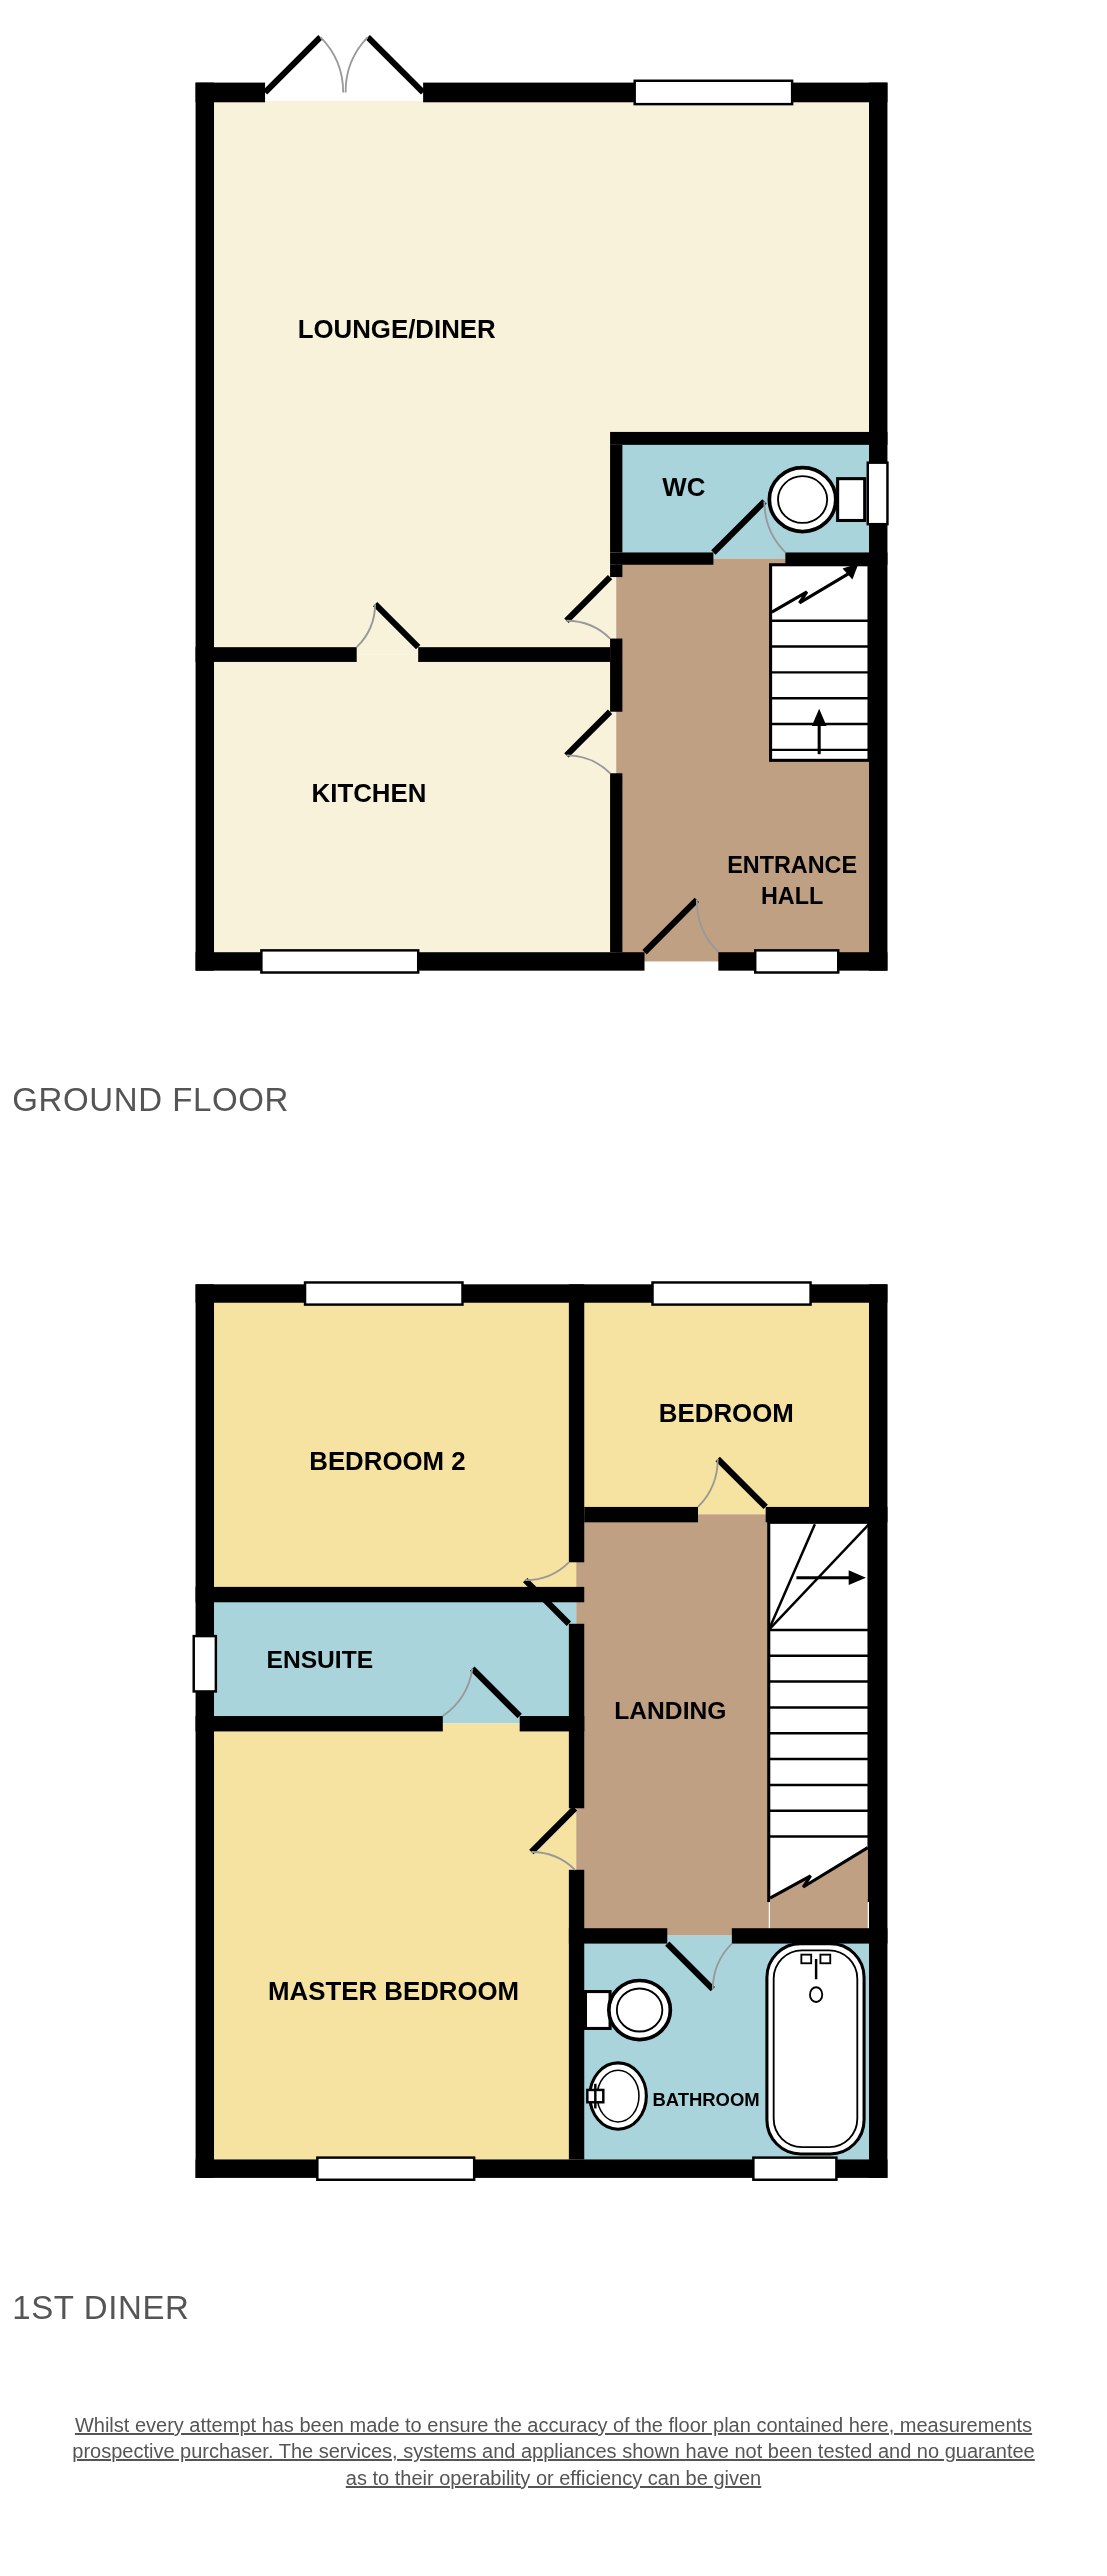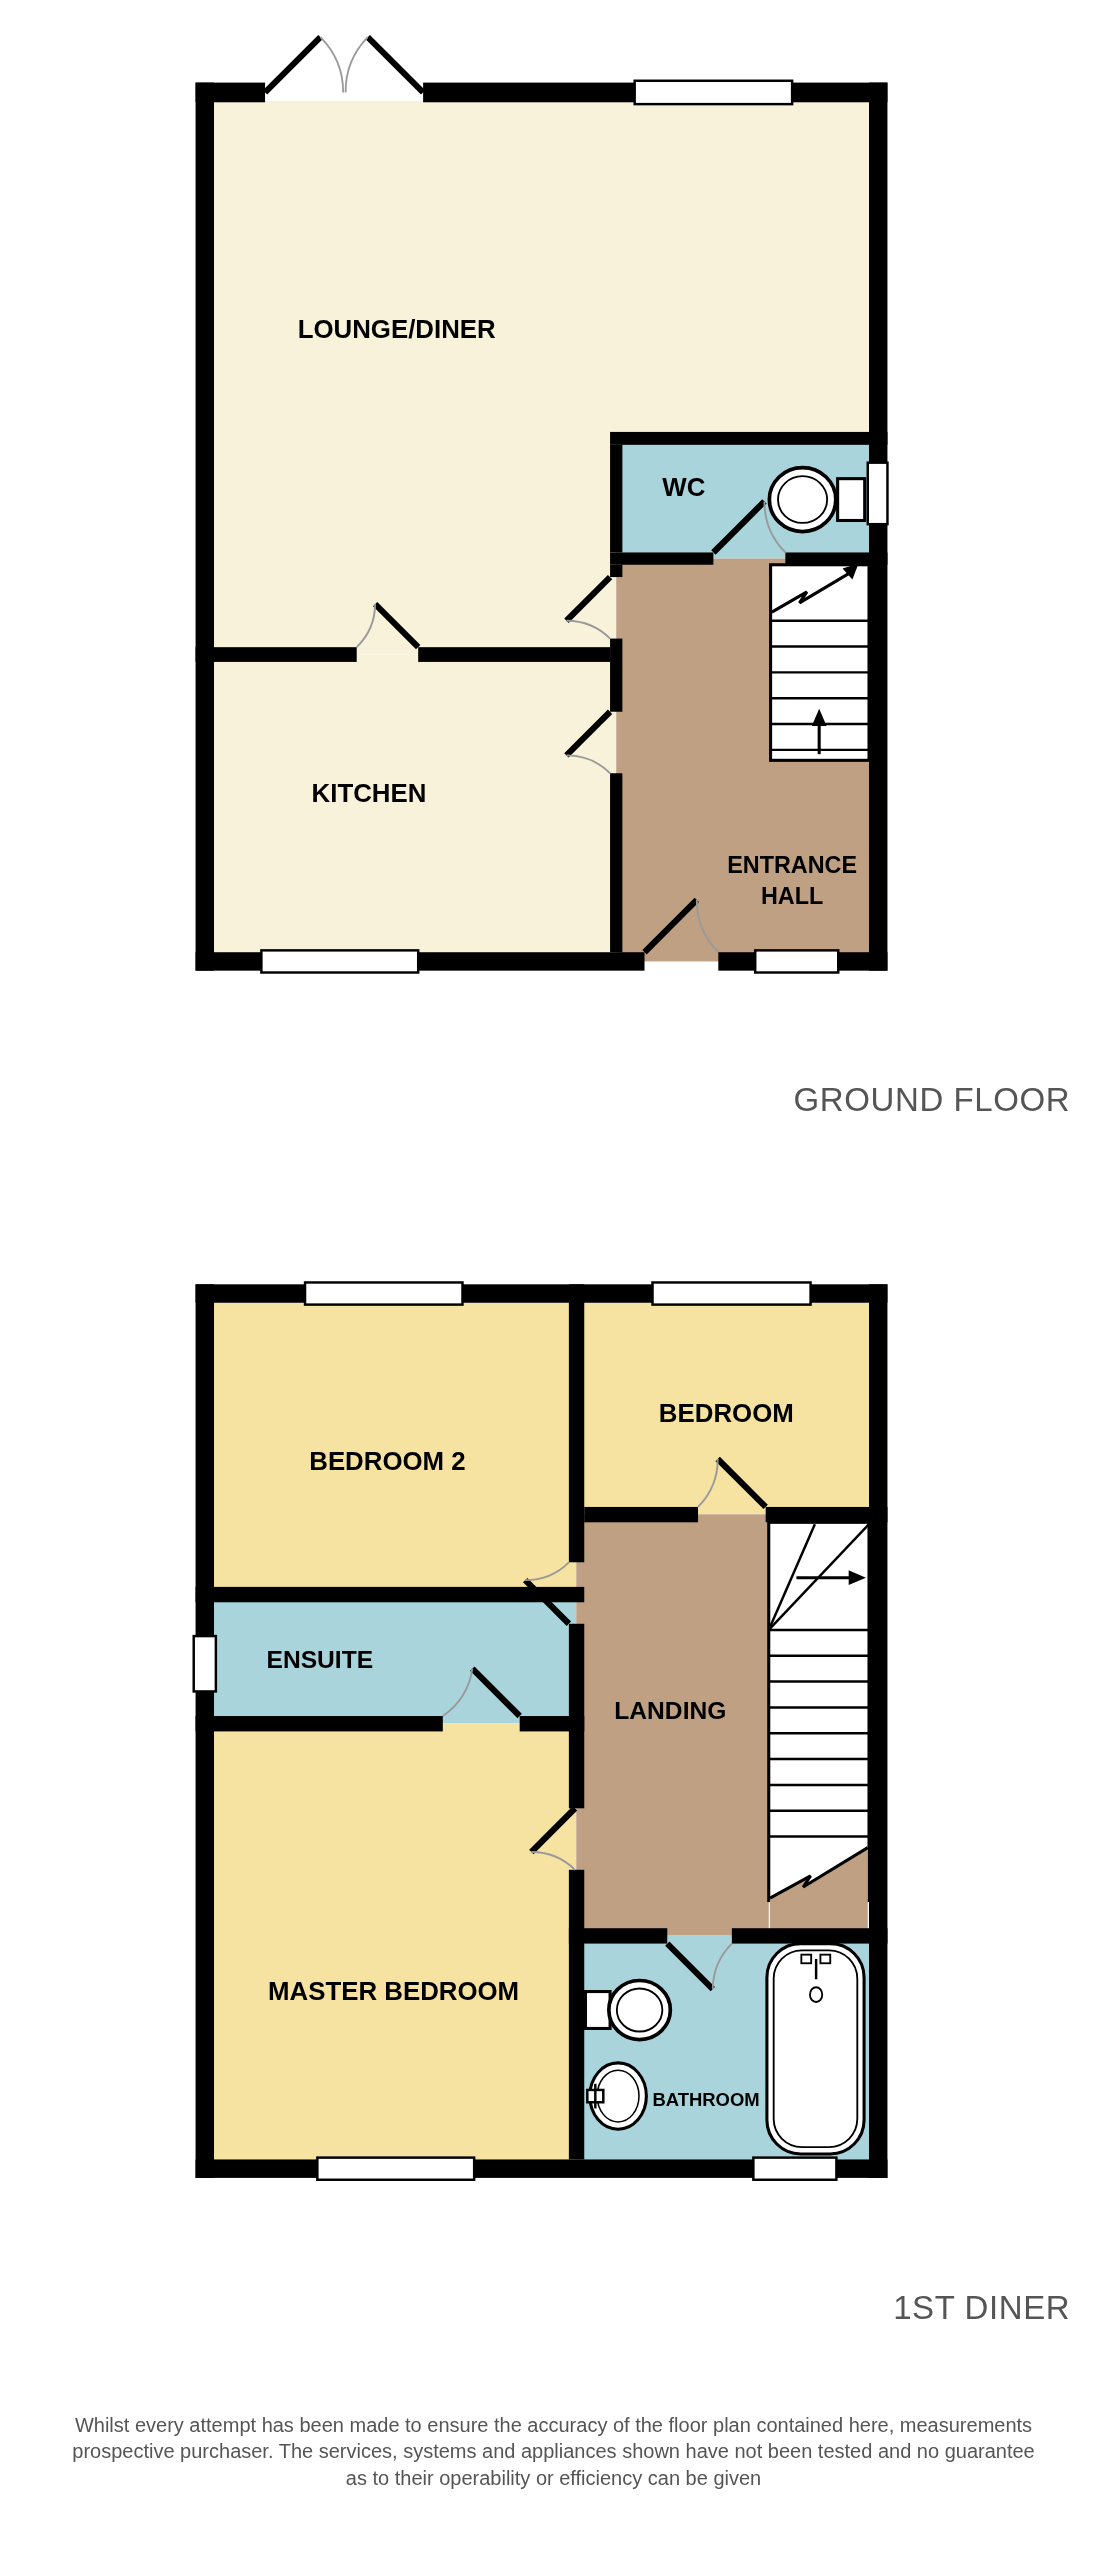--- a/index.html
+++ b/index.html
@@ -3,26 +3,26 @@
 <meta charset="utf-8">
 <style>
   html,body{margin:0;padding:0;background:#ffffff;}
   body{width:1107px;height:2576px;position:relative;font-family:"Liberation Sans",sans-serif;}
   #plan-svg{position:absolute;left:0;top:0;}
   .room-label{font-family:"Liberation Sans",sans-serif;font-weight:bold;fill:#000000;}
   .fs42{font-size:42px;}
   .fs40{font-size:40px;}
   .fs38{font-size:38px;}
   .fs30{font-size:30px;}
-  .floor-caption{position:absolute;left:12.3px;width:1058px;text-align:right;
+  .floor-caption{position:absolute;left:12.3px;width:1058px;text-align:left;
     font-size:33px;color:#555555;letter-spacing:0.6px;}
   #caption-ground{top:1081px;}
   #caption-first{top:2289px;}
   #disclaimer{position:absolute;left:0;top:2412px;width:1107px;text-align:center;
-    font-size:20px;line-height:26.4px;color:#555555;}
+    font-size:20px;line-height:26.4px;color:#555555;text-decoration:underline;}
   .wall{fill:#000000;}
   .win{fill:#ffffff;stroke:#000000;stroke-width:4;}
   .leaf{stroke:#000000;stroke-width:10;stroke-linecap:butt;}
   .arc{stroke:#999999;stroke-width:3;fill:none;}
   .tread{stroke:#000000;stroke-width:4;}
   .fixture{fill:#ffffff;stroke:#000000;}
 </style>
 </head>
 <body>
 

